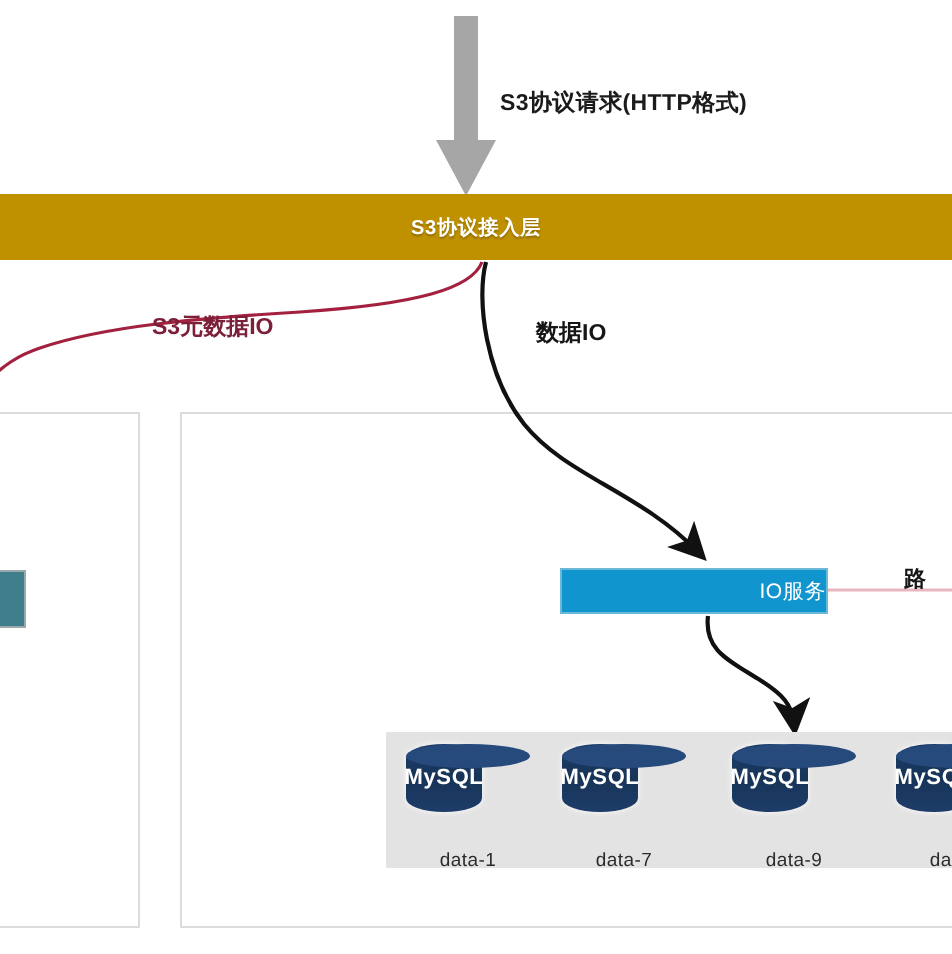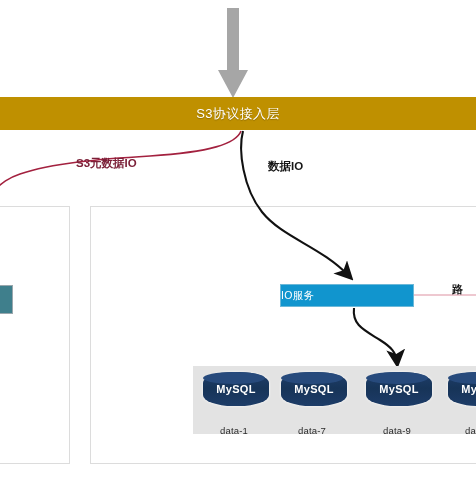--- a/index.html
+++ b/index.html
@@ -46,22 +46,22 @@
     top: 97px;
     width: 476px;
     height: 33px;
     background: #bf9000;
     display: flex;
     align-items: center;
     justify-content: center;
   }
   .gold-bar-label {
     color: #ffffff;
-    font-size: 13px;
-    font-weight: normal;
+    font-size: 10px;
+    font-weight: bold;
     letter-spacing: .4px;
     text-shadow: 0 1px 1px rgba(0,0,0,.25);
   }
 
   
   .curve-label {
     position: absolute;
     font-size: 11.5px;
     font-weight: bold;
     white-space: nowrap;
@@ -111,21 +111,21 @@
     position: absolute;
     left: 280px;
     top: 284px;
     width: 134px;
     height: 23px;
     background: #1195ce;
     border: 1px solid #6cb8d8;
     box-sizing: border-box;
     display: flex;
     align-items: center;
-    justify-content: flex-start;
+    justify-content: flex-end;
   }
   .io-box-label {
     color: #ffffff;
     font-size: 10.5px;
     letter-spacing: .3px;
   }
 
   
   .db-band {
     position: absolute;
@@ -136,21 +136,21 @@
     background: #e3e3e3;
   }
   .db-item {
     position: absolute;
     top: 372px;
     width: 62px;
     text-align: center;
   }
   .cyl {
     position: relative;
-    width: 66px;
+    width: 38px;
     height: 34px;
     border-radius: 30px / 11px;
     background: linear-gradient(180deg, #1e3e6b 0%, #173458 48%, #1d3c68 100%);
     box-shadow: 0 0 3px rgba(255,255,255,.9);
     display: flex;
     align-items: center;
     justify-content: center;
   }
   .cyl::before {
     content: "";
@@ -188,20 +188,21 @@
 <body>
 
 <div id="stage">
 
   <div class="gray-arrow">
     <svg viewBox="0 0 30 90" width="30" height="90">
       <polygon points="9,0 21,0 21,62 30,62 15,90 0,62 9,62" fill="#a6a6a6"></polygon>
     </svg>
   </div>
 
+  <div class="req-label">S3协议请求(HTTP格式)</div>
 
   <div class="gold-bar">
     <span class="gold-bar-label">S3协议接入层</span>
   </div>
 
   <div class="panel panel-left"></div>
   <div class="panel panel-right"></div>
 
   <div class="teal-box"></div>
 

